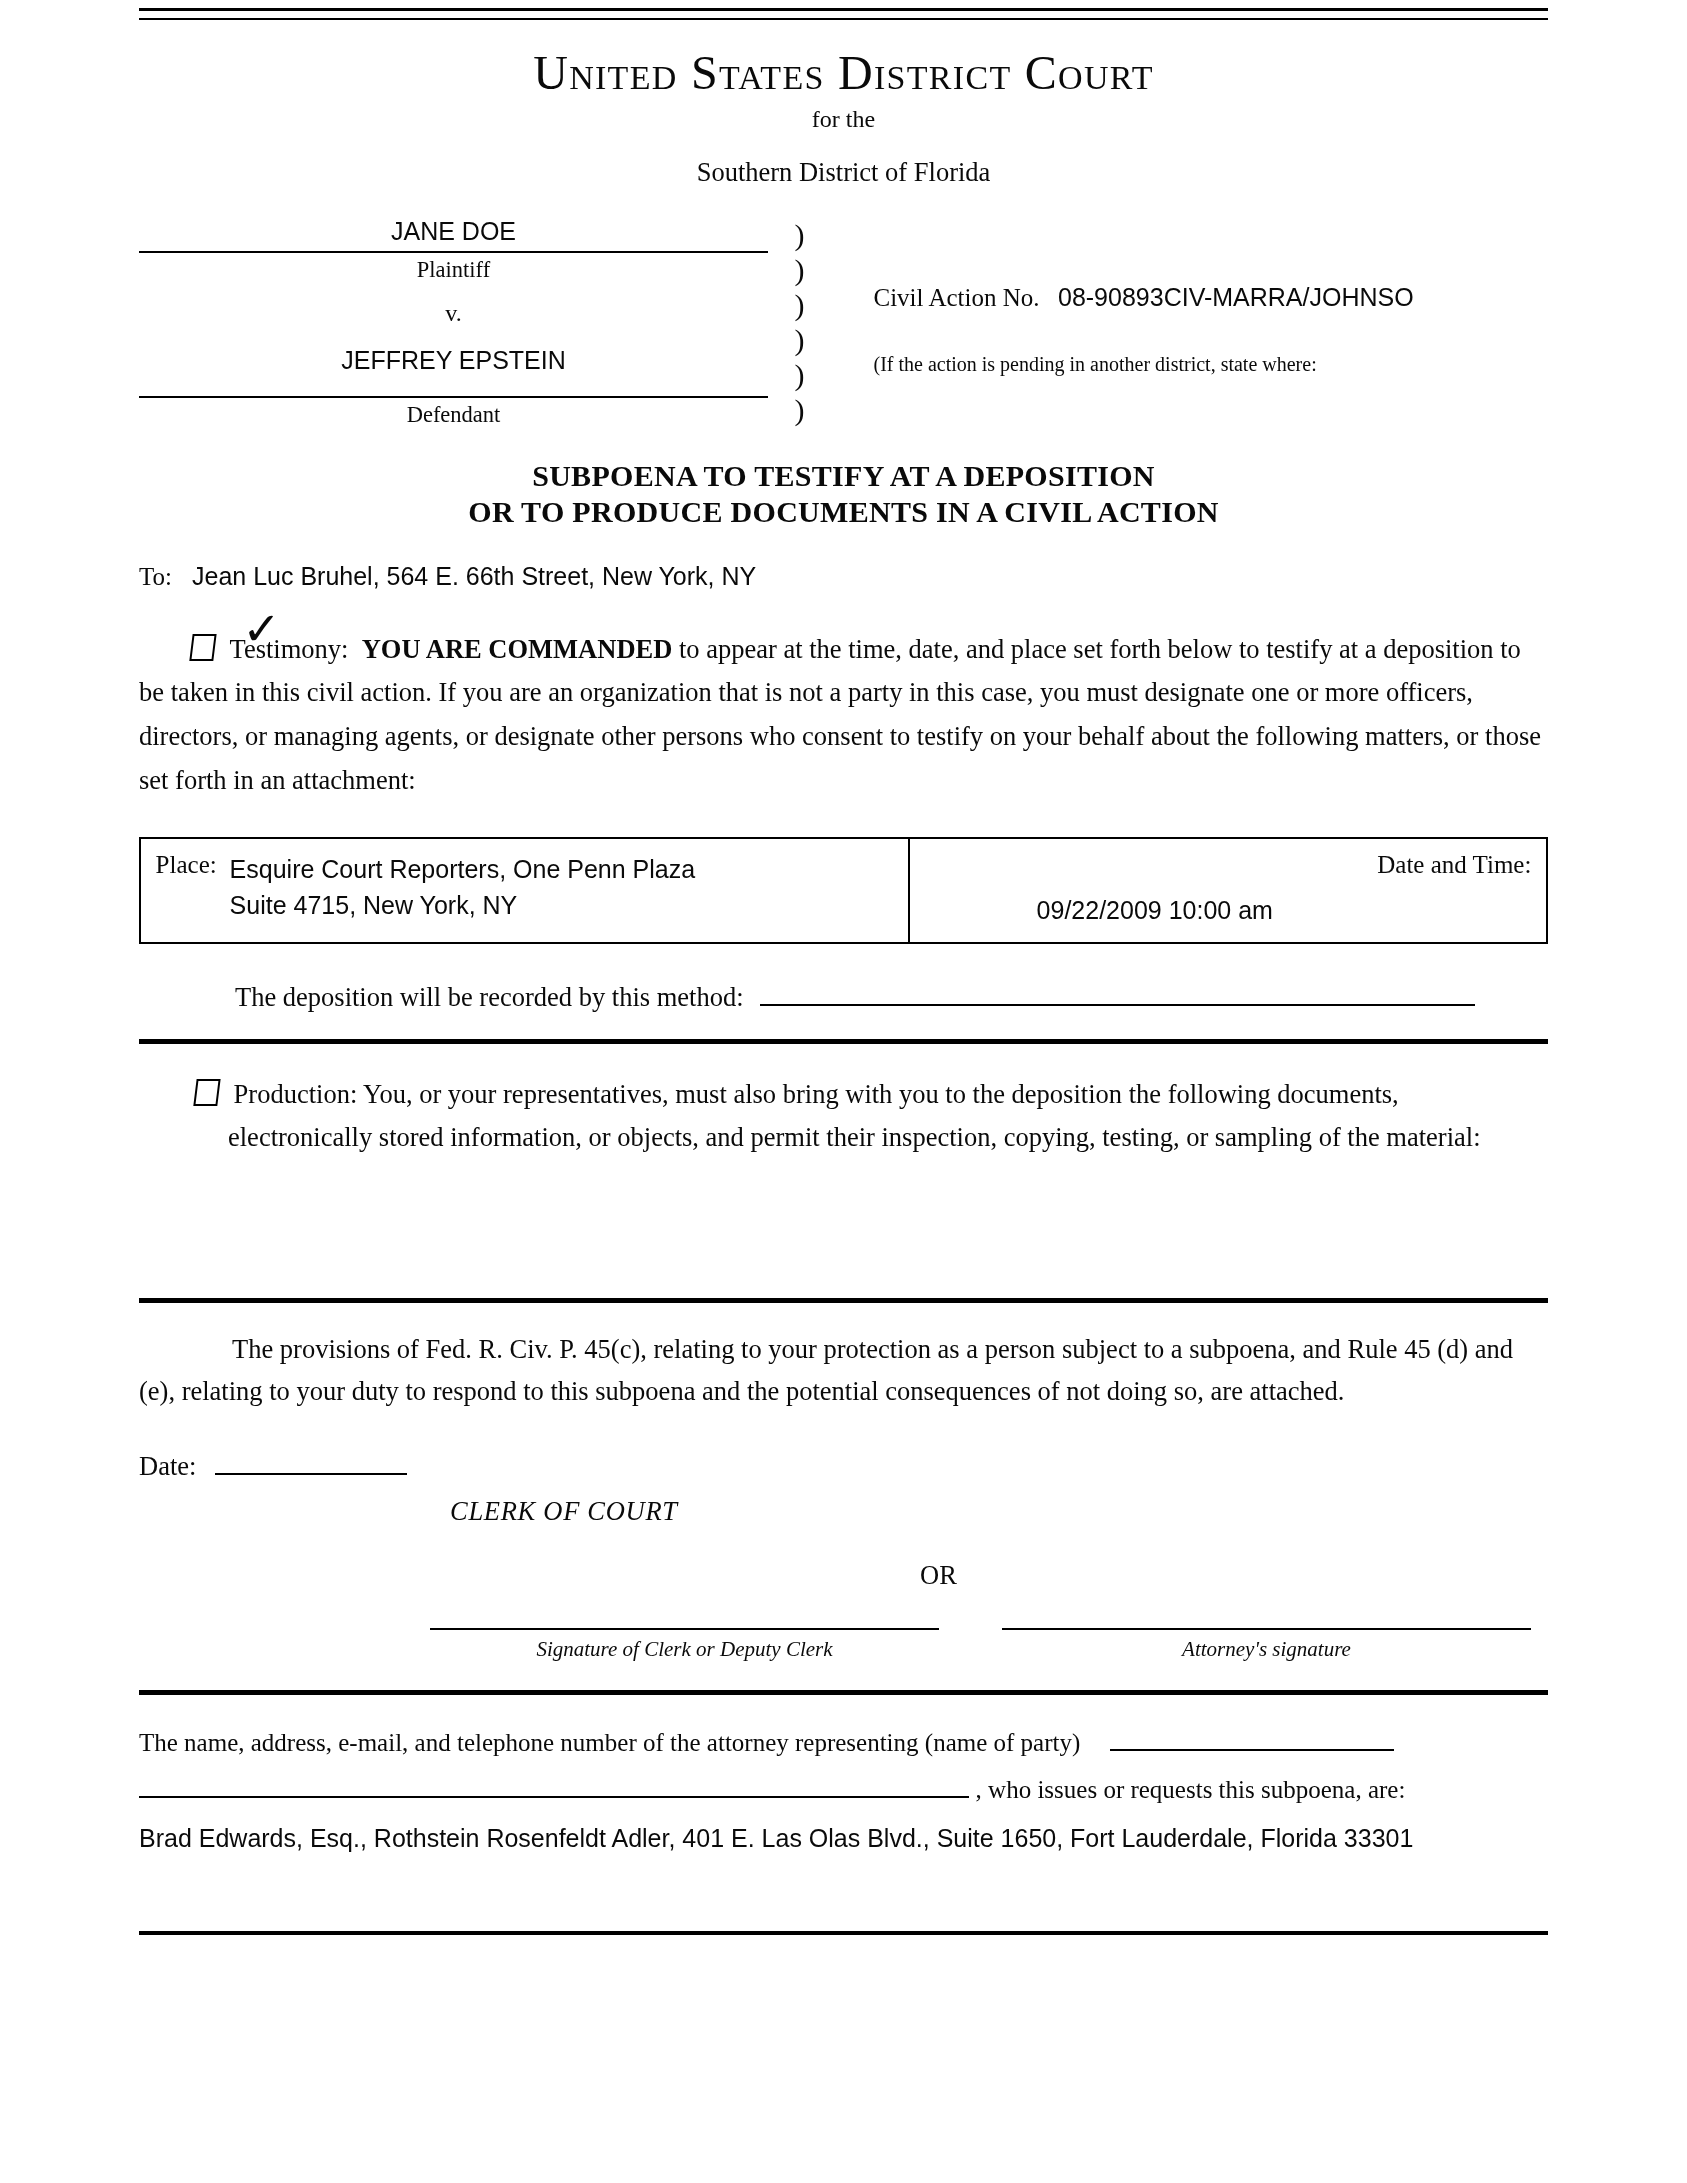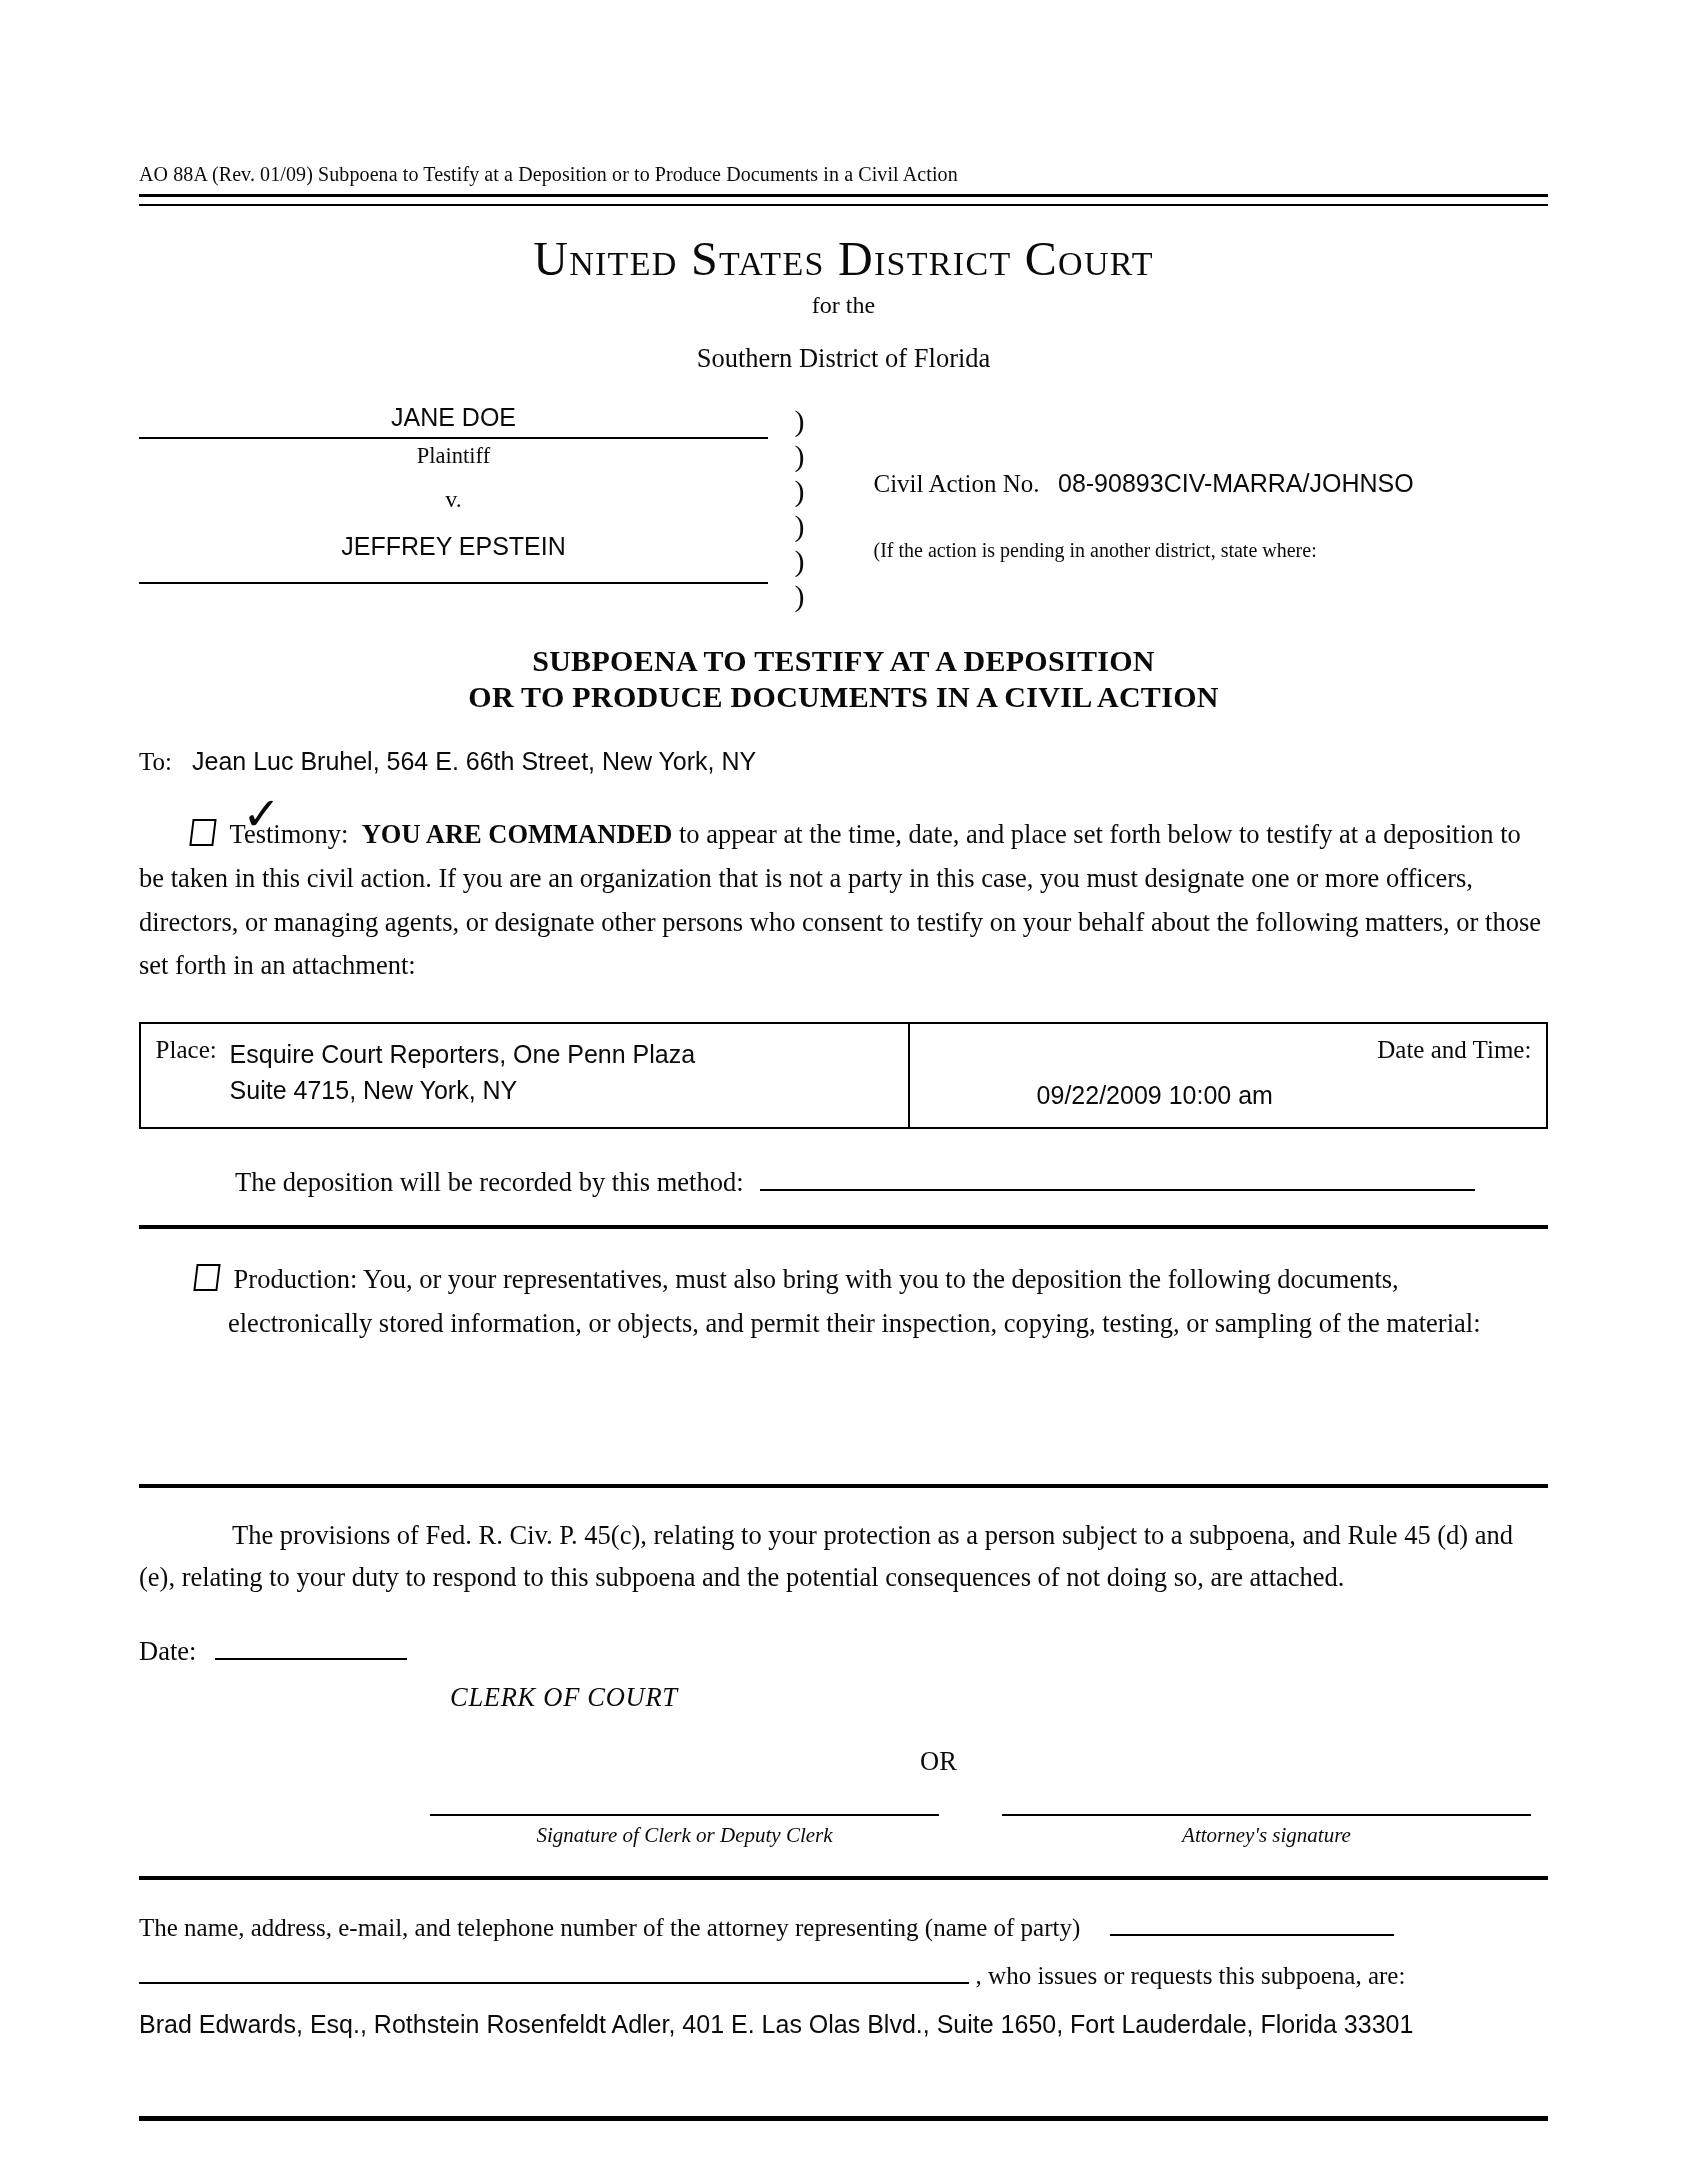--- a/index.html
+++ b/index.html
@@ -93,34 +93,34 @@
   .party-field-1{width:284px;margin-left:30px;}
   .party-field-2{width:830px;margin-right:6.6px;}
   .attorney-info{margin-top:6.6px;font-size:25px;line-height:1.5;}
 </style>
 </head>
 <body>
 
 <div class="page">
   <div class="content">
 
-    <div class="form-header serif">AO 88A  (Rev. 01/09) Subpoena to Testify at a Deposition or to Produce Documents in a Civil Action</div>
     <div class="double-rule"></div>
 
     <div class="court-title">United States District Court</div>
     <div class="court-for">for the</div>
     <div class="court-district">Southern District of Florida</div>
 
     <div class="caption">
       <div class="cap-left">
         <div class="cap-plaintiff-name sans">JANE DOE</div>
         <div class="cap-label italic">Plaintiff</div>
         <div class="cap-versus">v.</div>
         <div class="cap-defendant-name sans">JEFFREY EPSTEIN</div>
         <div class="cap-def-rule"></div>
+        <div class="cap-label italic">Defendant</div>
       </div>
       <div class="cap-parens">
         <span>)</span>
         <span>)</span>
         <span>)</span>
         <span>)</span>
         <span>)</span>
         <span>)</span>
       </div>
       <div class="cap-right">

